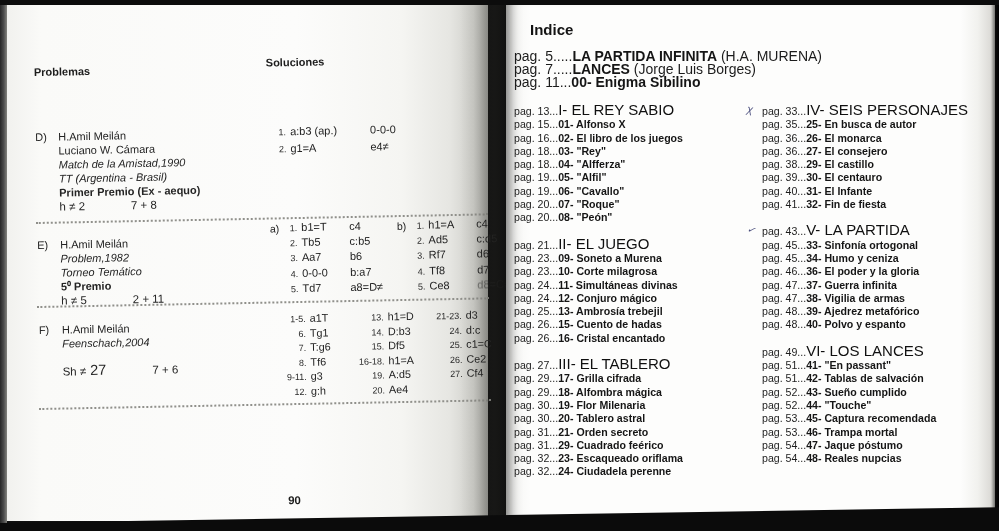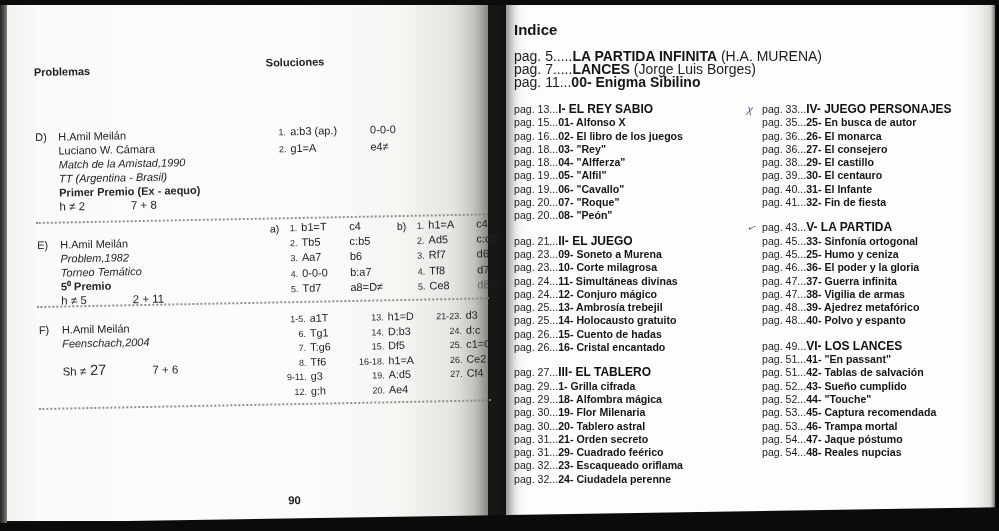--- a/index.html
+++ b/index.html
@@ -59,29 +59,29 @@
   
   .gutter{position:absolute;left:460px;top:0;width:48px;height:531px;z-index:2;
     background:linear-gradient(90deg,rgba(55,55,50,0) 0,rgba(55,55,50,.10) 40%,rgba(40,40,36,.30) 72%,rgba(22,22,20,.55) 92%,rgba(10,10,10,.68) 100%);}
 
   
   .page-right{
     left:506px;top:0;width:489px;height:531px;z-index:3;color:#1c1c1c;
     background:linear-gradient(90deg,#e6e6e3 0,#f6f6f4 1.5%,#fdfdfc 5%,#fdfdfc 93%,#f1f1ee 96.5%,#dddcd8 99%,#b9b9b4 100%);
     box-shadow:inset 9px 0 12px -5px rgba(0,0,0,.45);
   }
-  .rp-title{position:absolute;left:8px;top:21px;font-size:15px;font-weight:bold;color:#141414;text-align:center;}
+  .rp-title{position:absolute;left:24px;top:21px;font-size:15px;font-weight:bold;color:#141414;text-align:center;}
   #intro{position:absolute;left:8px;top:50px;font-size:14px;line-height:13.2px;}
   .idx-col{position:absolute;top:103px;font-size:10.6px;line-height:13.3px;}
   #idx-col-1{left:8px;width:246px;}
   #idx-col-2{left:256px;width:232px;}
   .idx-section{margin-bottom:12px;position:relative;}
   .idx-row{white-space:nowrap;}
   .idx-row .bold{font-weight:bold;color:#151515;}
-  .idx-header .hbold{font-weight:bold;font-size:12px;color:#101010;}
+  .idx-header .hbold{font-weight:normal;font-size:15px;color:#101010;}
   .mark{position:absolute;left:-15px;top:0;color:#4a4e7d;font-size:11px;font-style:italic;transform:rotate(8deg);}
   .mark-check{transform:rotate(18deg);font-size:10px;}
 
   
   .edge-left{position:absolute;left:0;top:0;width:7px;height:531px;z-index:4;
     background:linear-gradient(90deg,#262626,#4d4d4d 55%,#84847f 100%);}
   .band-top{position:absolute;left:0;top:0;width:999px;height:5px;background:#0c0c0c;z-index:5;}
   .band-bottom{position:absolute;left:-14px;top:515px;width:1034px;height:44px;background:#0b0b0b;z-index:5;
     transform:rotate(-0.9deg);}
   .edge-right{position:absolute;right:0;top:0;width:8px;height:531px;z-index:4;
@@ -321,53 +321,52 @@
           <div class="idx-row"><span>pag. 20...</span><span class="bold">07- "Roque"</span></div>
           <div class="idx-row"><span>pag. 20...</span><span class="bold">08- "Peón"</span></div>
         </div>
         <div class="idx-section">
           <div class="idx-row idx-header"><span>pag. 21...</span><span class="hbold">II- EL JUEGO</span></div>
           <div class="idx-row"><span>pag. 23...</span><span class="bold">09- Soneto a Murena</span></div>
           <div class="idx-row"><span>pag. 23...</span><span class="bold">10- Corte milagrosa</span></div>
           <div class="idx-row"><span>pag. 24...</span><span class="bold">11- Simultáneas divinas</span></div>
           <div class="idx-row"><span>pag. 24...</span><span class="bold">12- Conjuro mágico</span></div>
           <div class="idx-row"><span>pag. 25...</span><span class="bold">13- Ambrosía trebejil</span></div>
-          <div class="idx-row"><span>pag. 25...</span><span class="bold">14- Holocausto gratuito</span></div>
           <div class="idx-row"><span>pag. 26...</span><span class="bold">15- Cuento de hadas</span></div>
           <div class="idx-row"><span>pag. 26...</span><span class="bold">16- Cristal encantado</span></div>
         </div>
         <div class="idx-section">
           <div class="idx-row idx-header"><span>pag. 27...</span><span class="hbold">III- EL TABLERO</span></div>
-          <div class="idx-row"><span>pag. 29...</span><span class="bold">1- Grilla cifrada</span></div>
+          <div class="idx-row"><span>pag. 29...</span><span class="bold">17- Grilla cifrada</span></div>
           <div class="idx-row"><span>pag. 29...</span><span class="bold">18- Alfombra mágica</span></div>
           <div class="idx-row"><span>pag. 30...</span><span class="bold">19- Flor Milenaria</span></div>
           <div class="idx-row"><span>pag. 30...</span><span class="bold">20- Tablero astral</span></div>
           <div class="idx-row"><span>pag. 31...</span><span class="bold">21- Orden secreto</span></div>
           <div class="idx-row"><span>pag. 31...</span><span class="bold">29- Cuadrado feérico</span></div>
           <div class="idx-row"><span>pag. 32...</span><span class="bold">23- Escaqueado oriflama</span></div>
           <div class="idx-row"><span>pag. 32...</span><span class="bold">24- Ciudadela perenne</span></div>
         </div>
       </div>
     <div class="idx-col" id="idx-col-2">
         <div class="idx-section">
           <span class="mark">χ</span>
-          <div class="idx-row idx-header"><span>pag. 33...</span><span class="hbold">IV- JUEGO PERSONAJES</span></div>
+          <div class="idx-row idx-header"><span>pag. 33...</span><span class="hbold">IV- SEIS PERSONAJES</span></div>
           <div class="idx-row"><span>pag. 35...</span><span class="bold">25- En busca de autor</span></div>
           <div class="idx-row"><span>pag. 36...</span><span class="bold">26- El monarca</span></div>
           <div class="idx-row"><span>pag. 36...</span><span class="bold">27- El consejero</span></div>
           <div class="idx-row"><span>pag. 38...</span><span class="bold">29- El castillo</span></div>
           <div class="idx-row"><span>pag. 39...</span><span class="bold">30- El centauro</span></div>
           <div class="idx-row"><span>pag. 40...</span><span class="bold">31- El Infante</span></div>
           <div class="idx-row"><span>pag. 41...</span><span class="bold">32- Fin de fiesta</span></div>
         </div>
         <div class="idx-section">
           <span class="mark mark-check">✓</span>
           <div class="idx-row idx-header"><span>pag. 43...</span><span class="hbold">V- LA PARTIDA</span></div>
           <div class="idx-row"><span>pag. 45...</span><span class="bold">33- Sinfonía ortogonal</span></div>
-          <div class="idx-row"><span>pag. 45...</span><span class="bold">25- Humo y ceniza</span></div>
+          <div class="idx-row"><span>pag. 45...</span><span class="bold">34- Humo y ceniza</span></div>
           <div class="idx-row"><span>pag. 46...</span><span class="bold">36- El poder y la gloria</span></div>
           <div class="idx-row"><span>pag. 47...</span><span class="bold">37- Guerra infinita</span></div>
           <div class="idx-row"><span>pag. 47...</span><span class="bold">38- Vigilia de armas</span></div>
           <div class="idx-row"><span>pag. 48...</span><span class="bold">39- Ajedrez metafórico</span></div>
           <div class="idx-row"><span>pag. 48...</span><span class="bold">40- Polvo y espanto</span></div>
         </div>
         <div class="idx-section">
           <div class="idx-row idx-header"><span>pag. 49...</span><span class="hbold">VI- LOS LANCES</span></div>
           <div class="idx-row"><span>pag. 51...</span><span class="bold">41- "En passant"</span></div>
           <div class="idx-row"><span>pag. 51...</span><span class="bold">42- Tablas de salvación</span></div>

